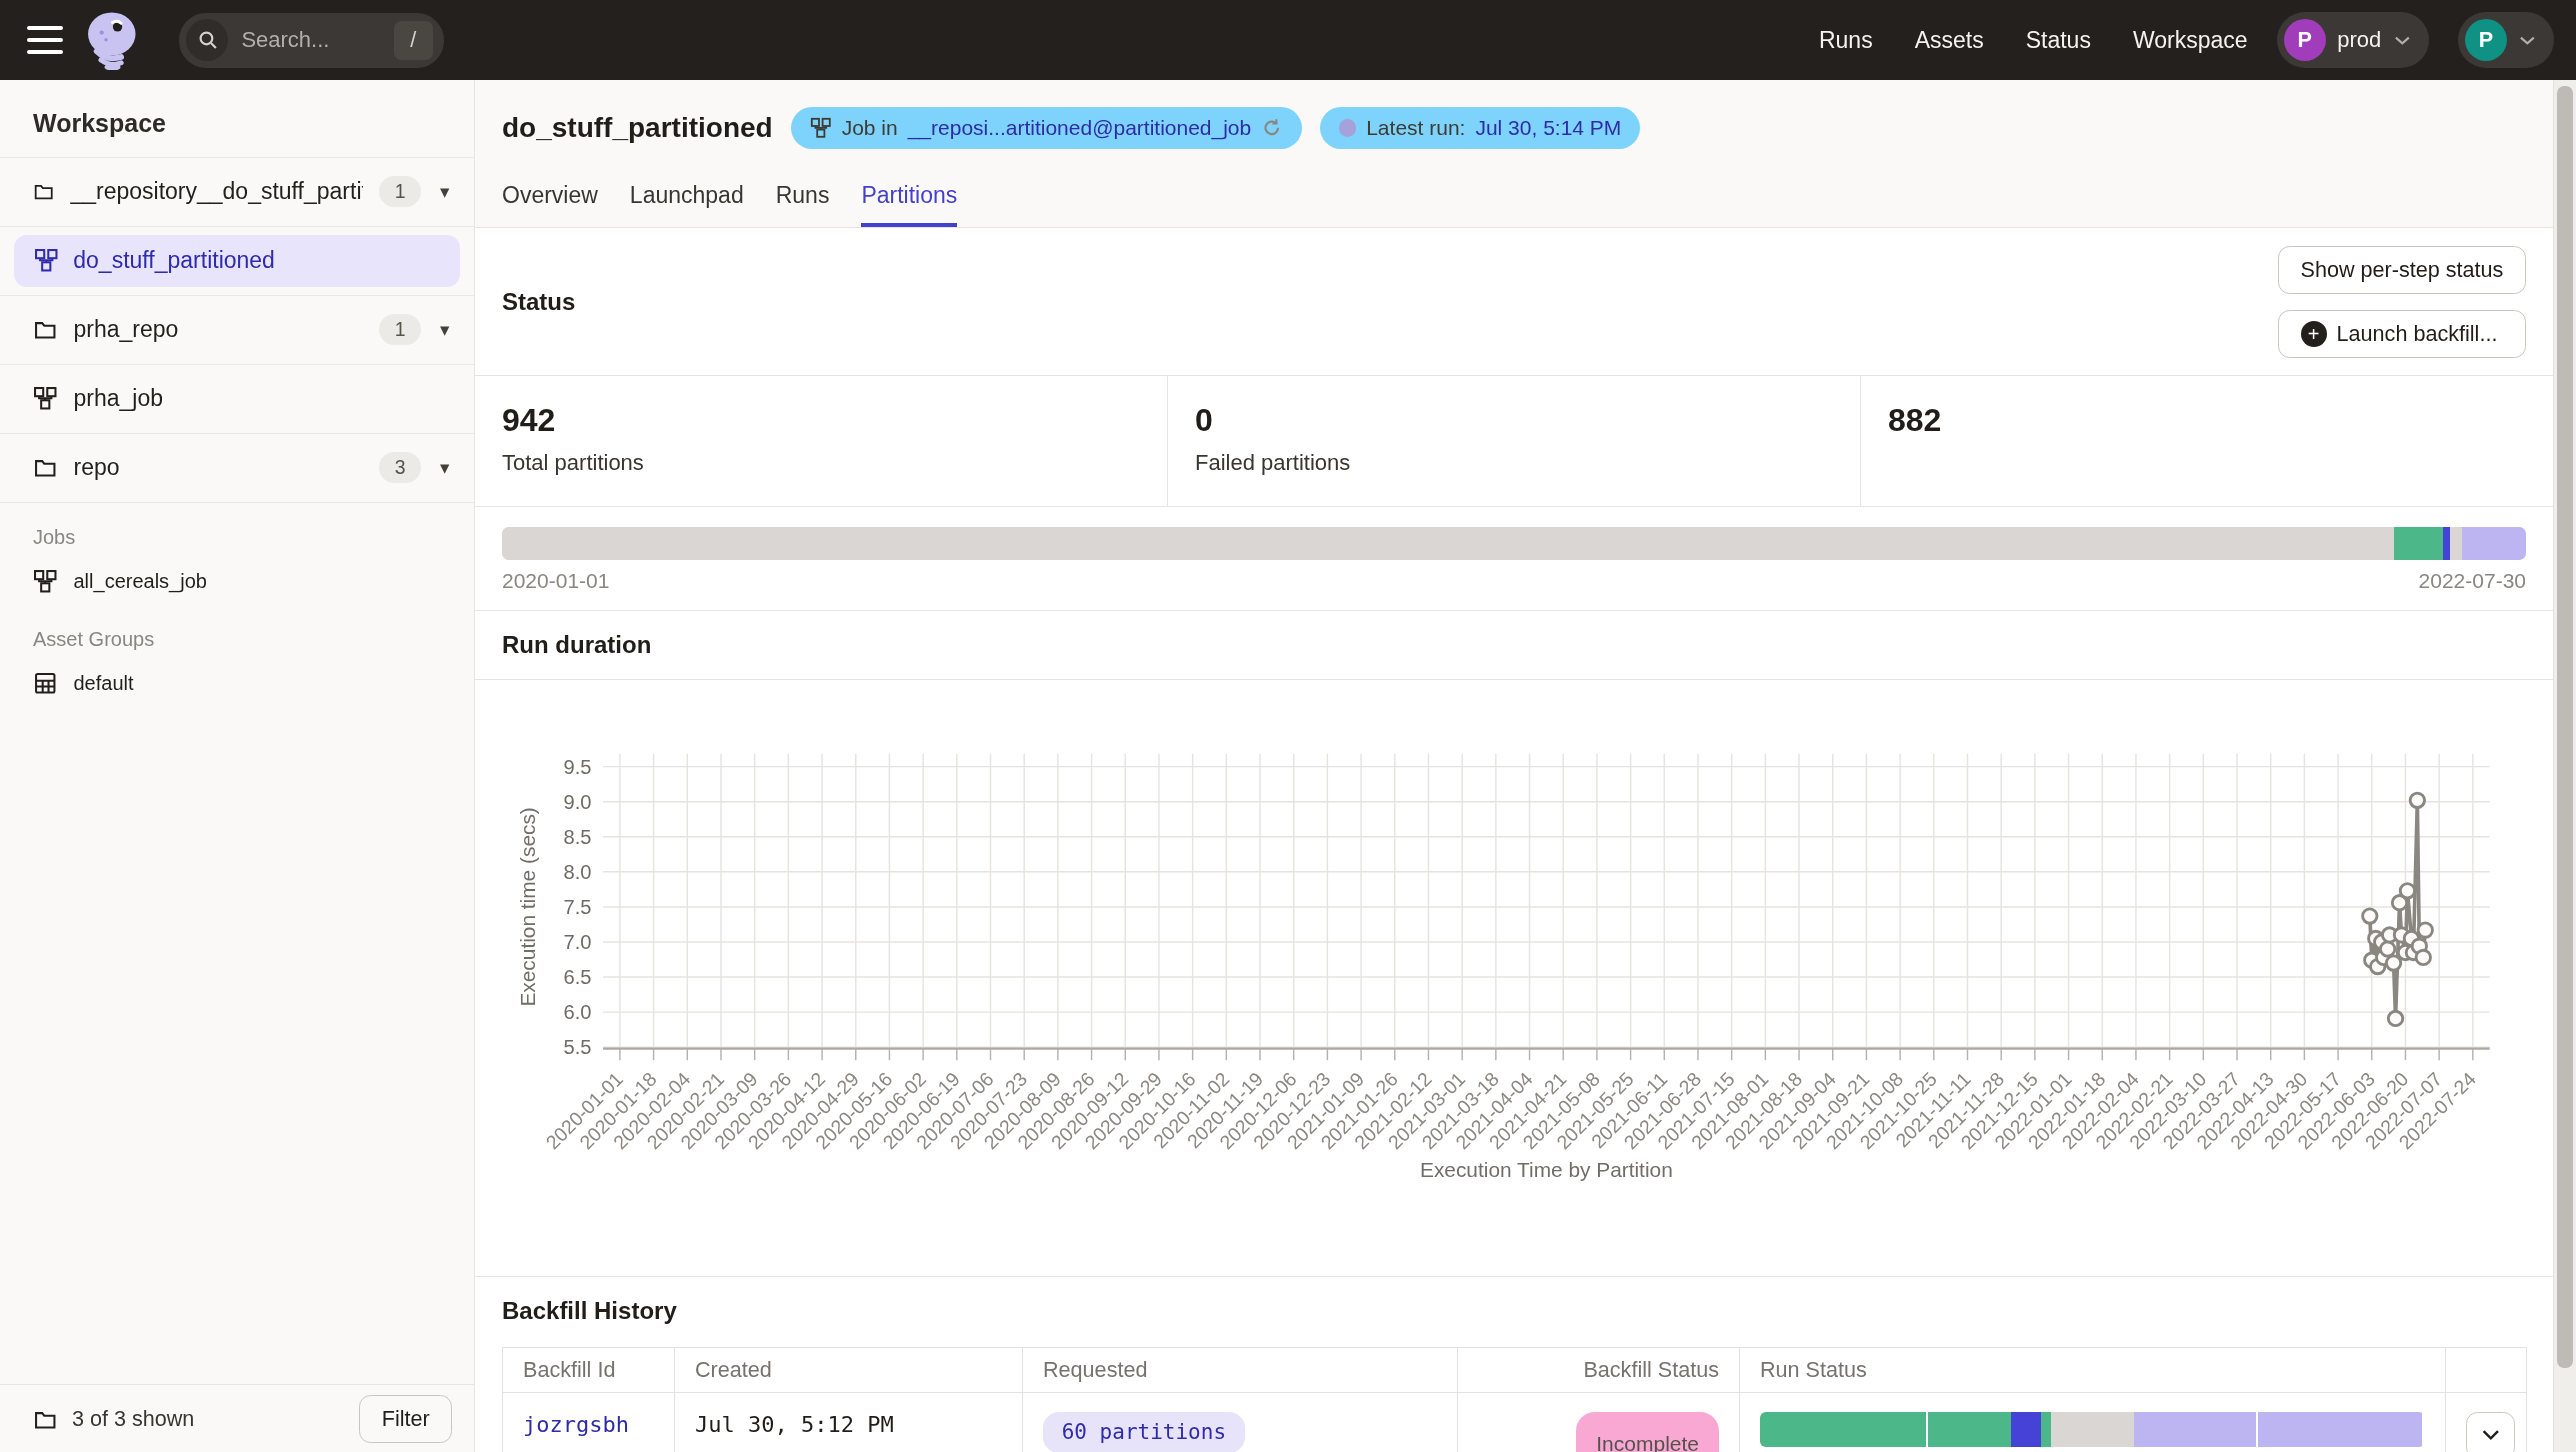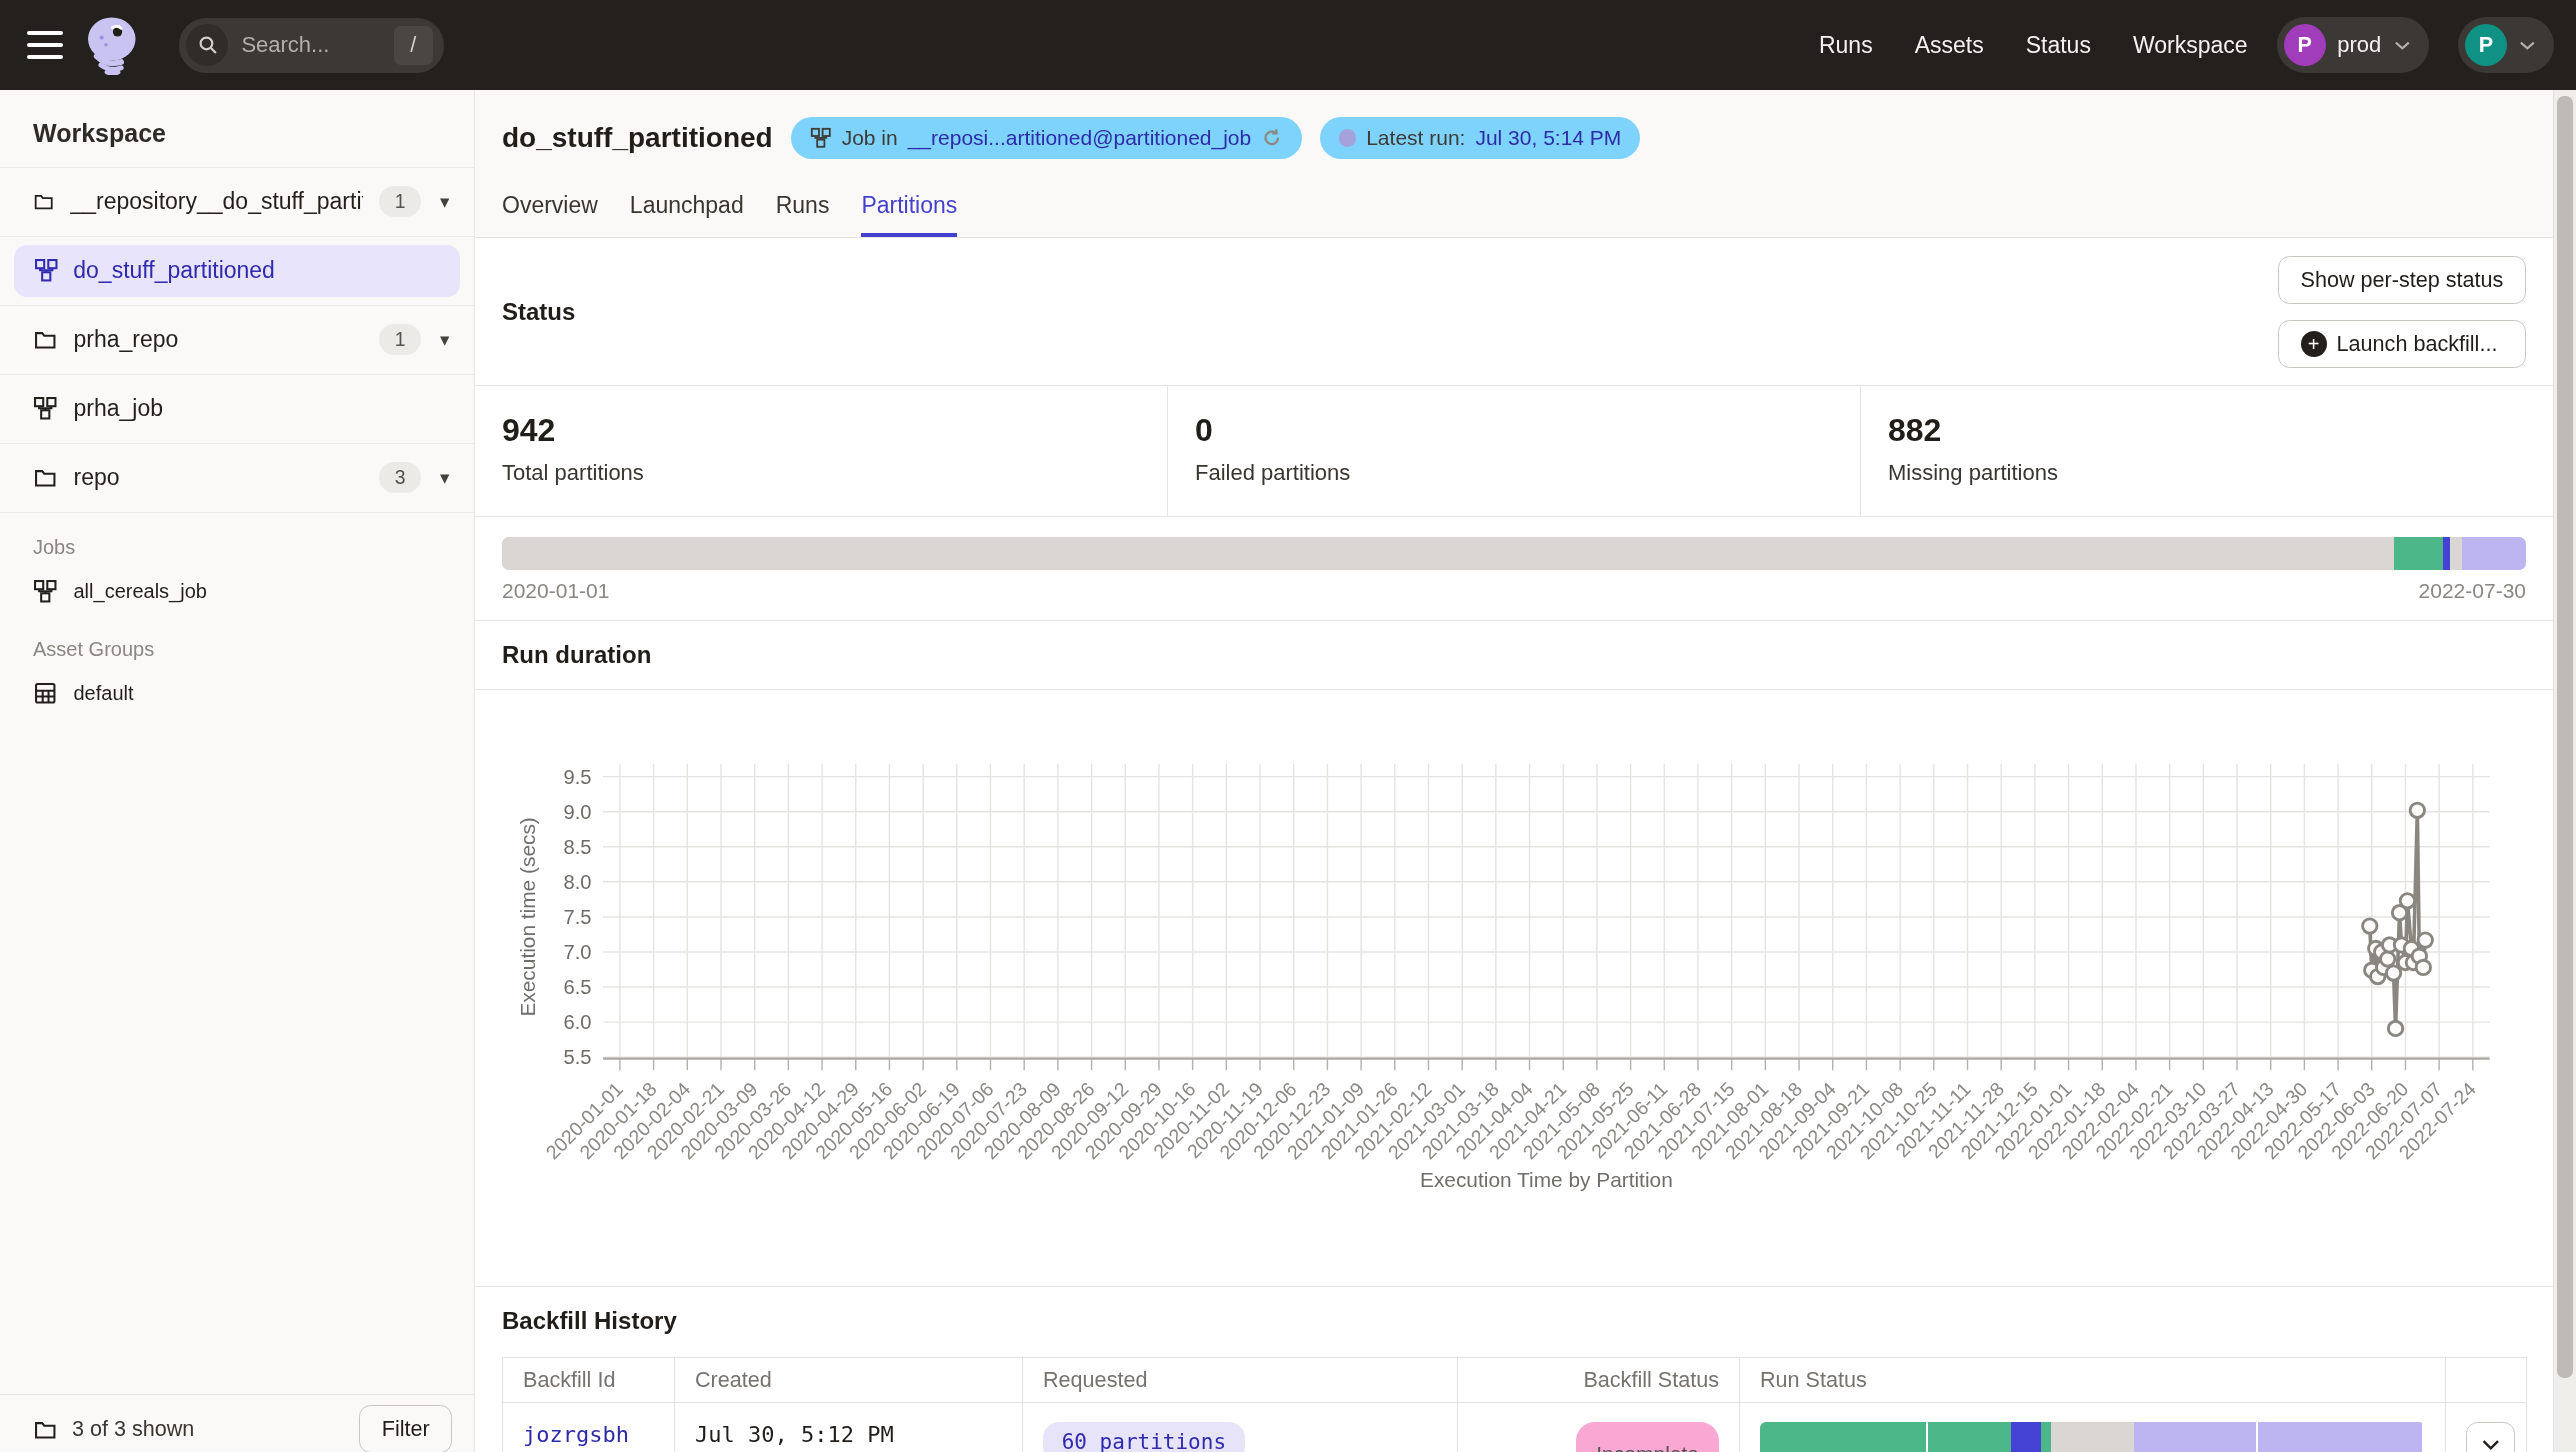--- a/index.html
+++ b/index.html
@@ -1,21 +1,21 @@
 <!DOCTYPE html>
 <html style="font-size:11.5px"><head>
 <meta charset="utf-8">
 <style>
   * { margin:0; padding:0; box-sizing:border-box; }
   html,body { width:2576px; height:1452px; overflow:hidden; }
   body { font-family:"Liberation Sans","DejaVu Sans",sans-serif; color:#231F1B; background:#fff; }
   .mono { font-family:"DejaVu Sans Mono","Liberation Mono",monospace; }
 
   
-  .topbar { height:90px; background:#24201D; display:flex; align-items:center; padding:0 21.6px; }
+  .topbar { height:80px; background:#24201D; display:flex; align-items:center; padding:0 21.6px; }
   .hamburger { width:36px; height:29px; display:flex; flex-direction:column; justify-content:space-between; cursor:pointer; margin:0 5.8px; }
   .hamburger span { display:block; height:4.3px; background:#FFFFFF; border-radius:2.2px; }
   .logo { margin:0 10px 0 16px; display:flex; align-items:center; }
   .search-pill { margin-left:29px; width:265px; height:55px; background:#3B3835; border-radius:27px; display:flex; align-items:center; padding:0 11.5px 0 7.2px; }
   .search-icon-circle { width:42px; height:42px; border-radius:50%; background:#2F2C29; display:flex; align-items:center; justify-content:center; }
   .search-placeholder { margin-left:13px; font-size:22px; color:#B3AFAA; }
   .slash-key { margin-left:auto; width:39px; height:39px; background:#4A4742; border-radius:7.2px; display:flex; align-items:center; justify-content:center; font-size:21.6px; color:#D5D2CE; }
   .topnav { margin-left:auto; display:flex; align-items:center; gap:42px; }
   .topnav a { color:#F5F3F1; font-size:23px; font-weight:500; text-decoration:none; }
   .deploy-pill,.user-pill { height:56px; background:#3B3835; border-radius:28px; display:flex; align-items:center; gap:11.5px; padding:0 17.3px 0 7.2px; margin-left:29px; cursor:pointer; }
@@ -295,21 +295,20 @@
       <div class="stat">
         <div class="stat-value">942</div>
         <div class="stat-label">Total partitions</div>
       </div>
       <div class="stat">
         <div class="stat-value">0</div>
         <div class="stat-label">Failed partitions</div>
       </div>
       <div class="stat">
         <div class="stat-value">882</div>
-        <div class="stat-label">Missing partitions</div>
       </div>
     </div>
 
     <div class="range-wrap">
       <div class="range-bar" id="status-range-bar">
           <div class="seg" style="width: 93.5%; background: rgb(217, 214, 211);"></div>
           <div class="seg" style="width: 2.4%; background: rgb(76, 184, 137);"></div>
           <div class="seg" style="width: 0.35%; background: rgb(69, 67, 213);"></div>
           <div class="seg" style="width: 0.6%; background: rgb(217, 214, 211);"></div>
           <div class="seg" style="width: 3.15%; background: rgb(189, 181, 241);"></div>

